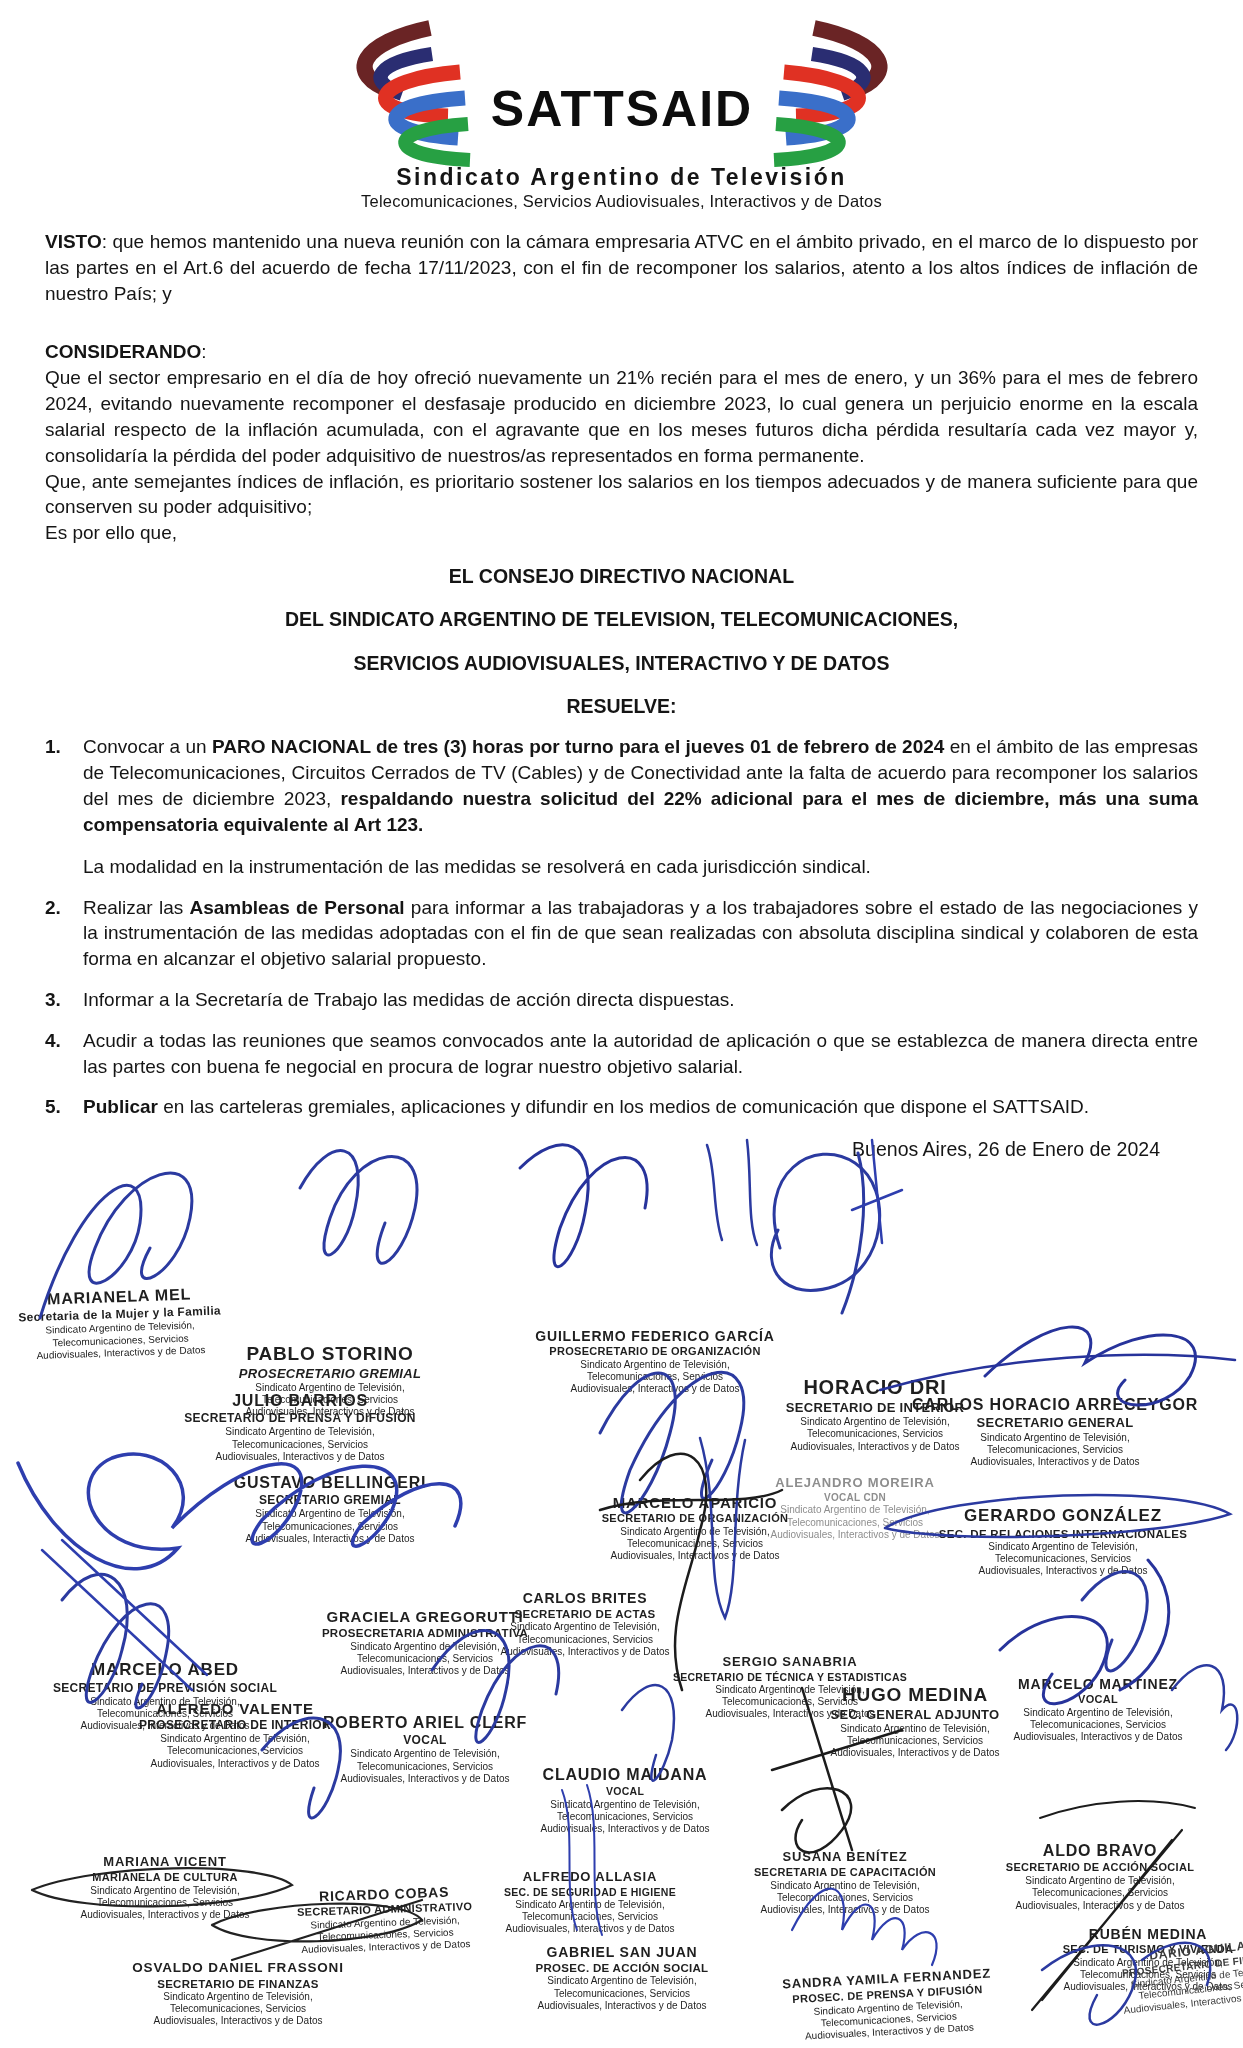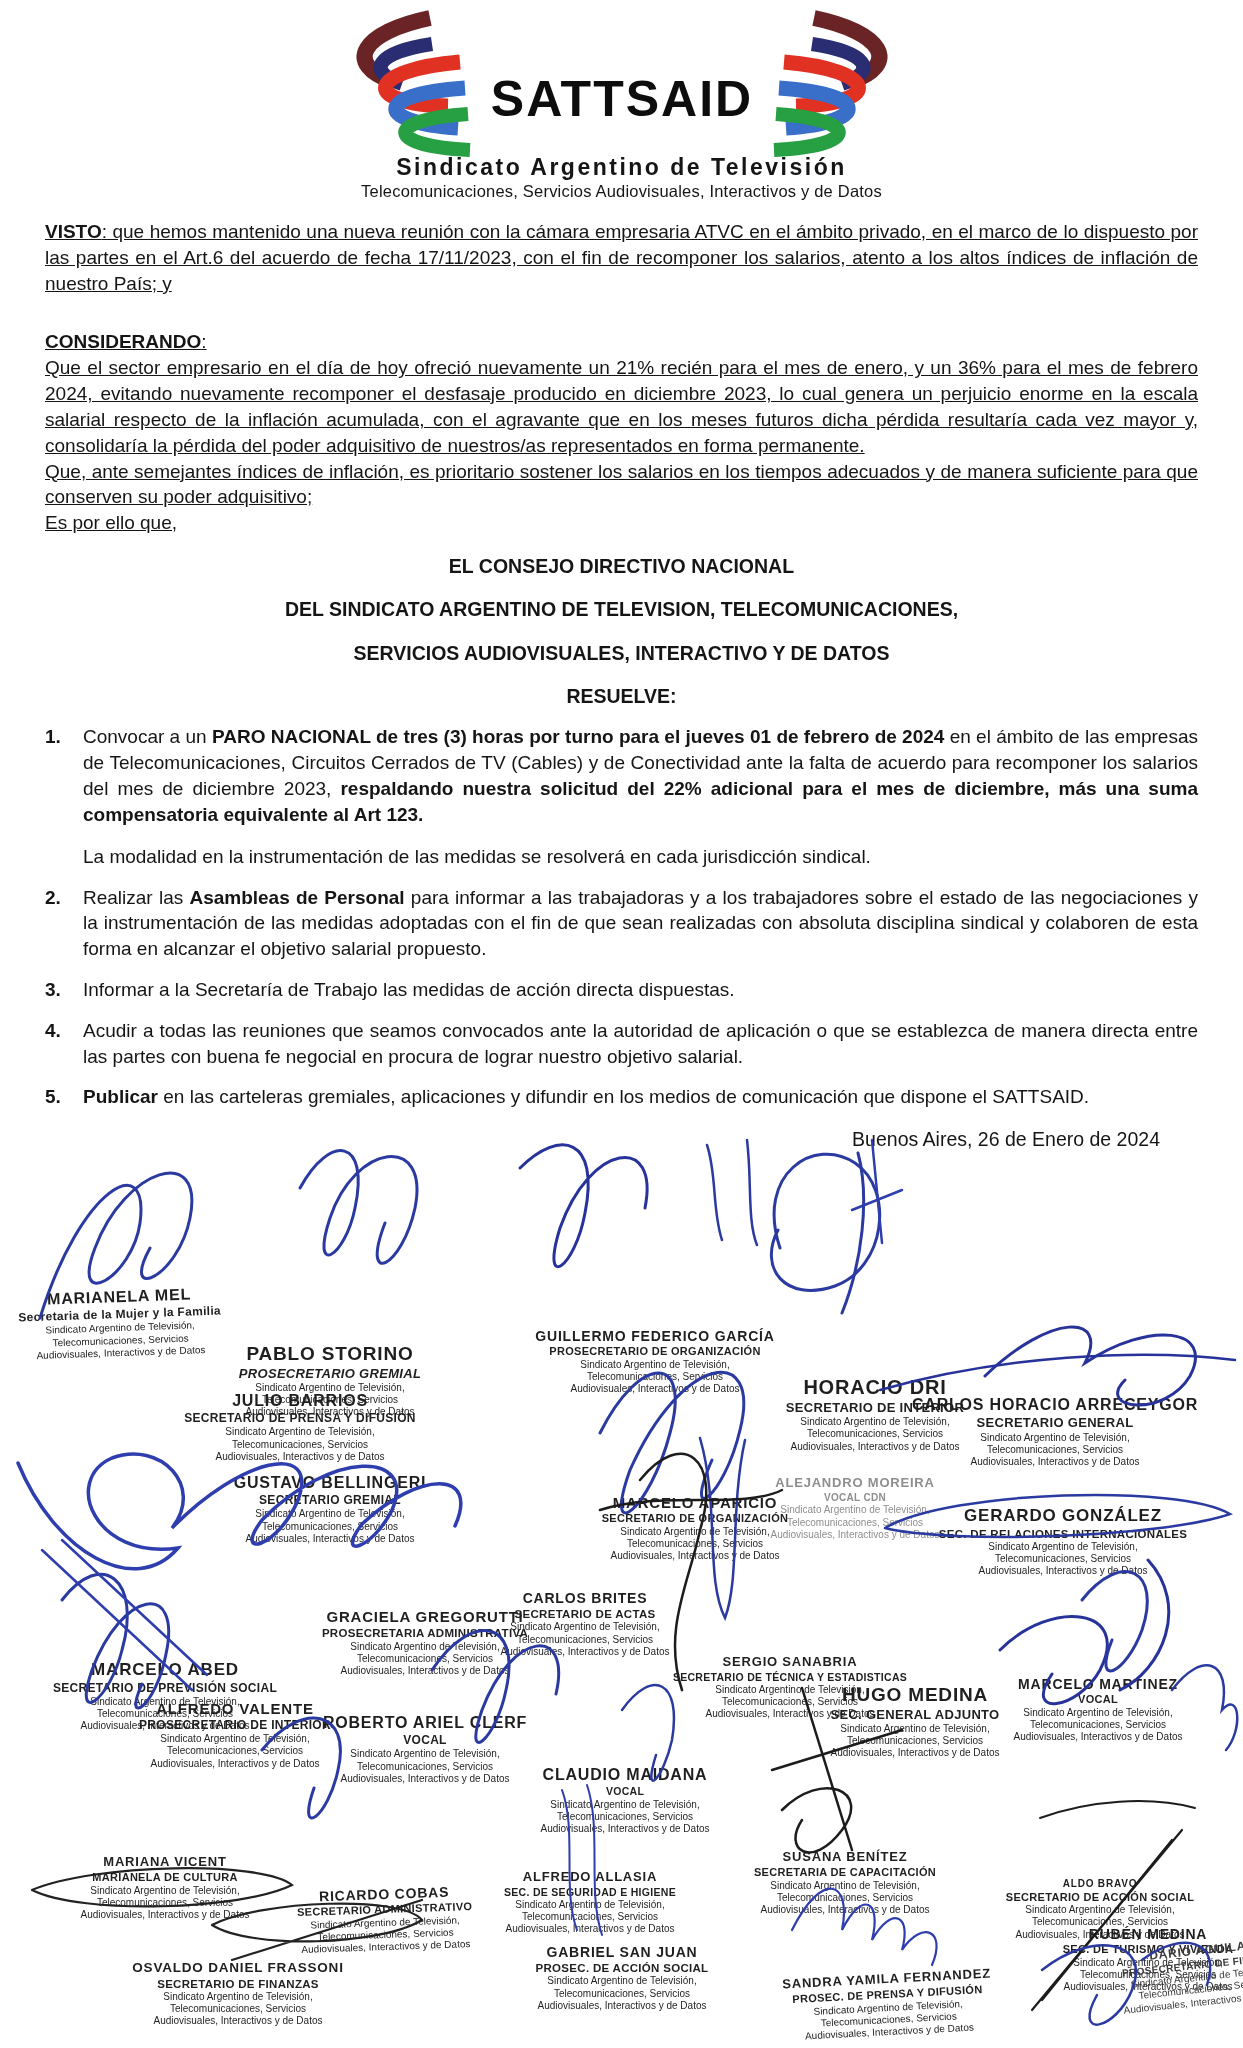--- a/index.html
+++ b/index.html
@@ -2,27 +2,27 @@
 <html><head>
 <meta charset="utf-8">
 <style>
   html,body{margin:0;padding:0;background:#e8e8e8;}
   .page{
     position:relative;width:1243px;height:2048px;margin:0 auto;
     background:#ffffff;overflow:hidden;color:#151515;
     font-family:"Liberation Sans", sans-serif;
   }
   
-  .logo-wrap{text-align:center;padding-top:8px;}
+  .logo-wrap{text-align:center;padding-top:18px;}
   .logo-svg{display:block;margin:0 auto;}
   .logo-name{font-weight:bold;font-size:23px;letter-spacing:2.5px;margin-top:-6px;}
   .logo-sub{font-size:16.5px;margin-top:1px;letter-spacing:0.2px;}
   
   .doc{margin:18px 45px 0 45px;font-size:19px;line-height:1.36;}
-  .para{text-align:justify;text-decoration:underline;}
+  .para{text-align:justify;}
   .b{font-weight:bold;}
   .sec-label{margin-top:33px;}
   .center-head{font-weight:bold;text-align:center;font-size:19.5px;line-height:1.35;margin-top:17px;}
   .res{display:flex;gap:12px;margin-top:15px;}
   .res-num{font-weight:bold;min-width:26px;}
   .res-body{flex:1;text-align:justify;}
   .note{margin:16px 0 0 38px;}
   .dateline{text-align:right;margin:16px 38px 0 0;font-size:19.5px;white-space:nowrap;}
   
   .stamp{position:absolute;text-align:center;color:#1f1f1f;z-index:2;}
@@ -238,21 +238,21 @@
         <div class="o">Audiovisuales, Interactivos y de Datos</div>
       </div>
       <div class="stamp" style="left: 720px; top: 1850px; width: 250px;">
         <div class="n" style="font-size: 13px;">SUSANA BENÍTEZ</div>
         <div class="t" style="font-size: 11px;">SECRETARIA DE CAPACITACIÓN</div>
         <div class="o">Sindicato Argentino de Televisión,</div>
         <div class="o">Telecomunicaciones, Servicios</div>
         <div class="o">Audiovisuales, Interactivos y de Datos</div>
       </div>
       <div class="stamp" style="left: 970px; top: 1842px; width: 260px;">
-        <div class="n" style="font-size: 10px; margin-top: 36px;">ALDO BRAVO</div>
+        <div class="n" style="font-size: 16px;">ALDO BRAVO</div>
         <div class="t" style="font-size: 11px;">SECRETARIO DE ACCIÓN SOCIAL</div>
         <div class="o">Sindicato Argentino de Televisión,</div>
         <div class="o">Telecomunicaciones, Servicios</div>
         <div class="o">Audiovisuales, Interactivos y de Datos</div>
       </div>
       <div class="stamp" style="left: 40px; top: 1855px; width: 250px;">
         <div class="n" style="font-size: 13px;">MARIANA VICENT</div>
         <div class="t" style="font-size: 11px;">MARIANELA DE CULTURA</div>
         <div class="o">Sindicato Argentino de Televisión,</div>
         <div class="o">Telecomunicaciones, Servicios</div>

